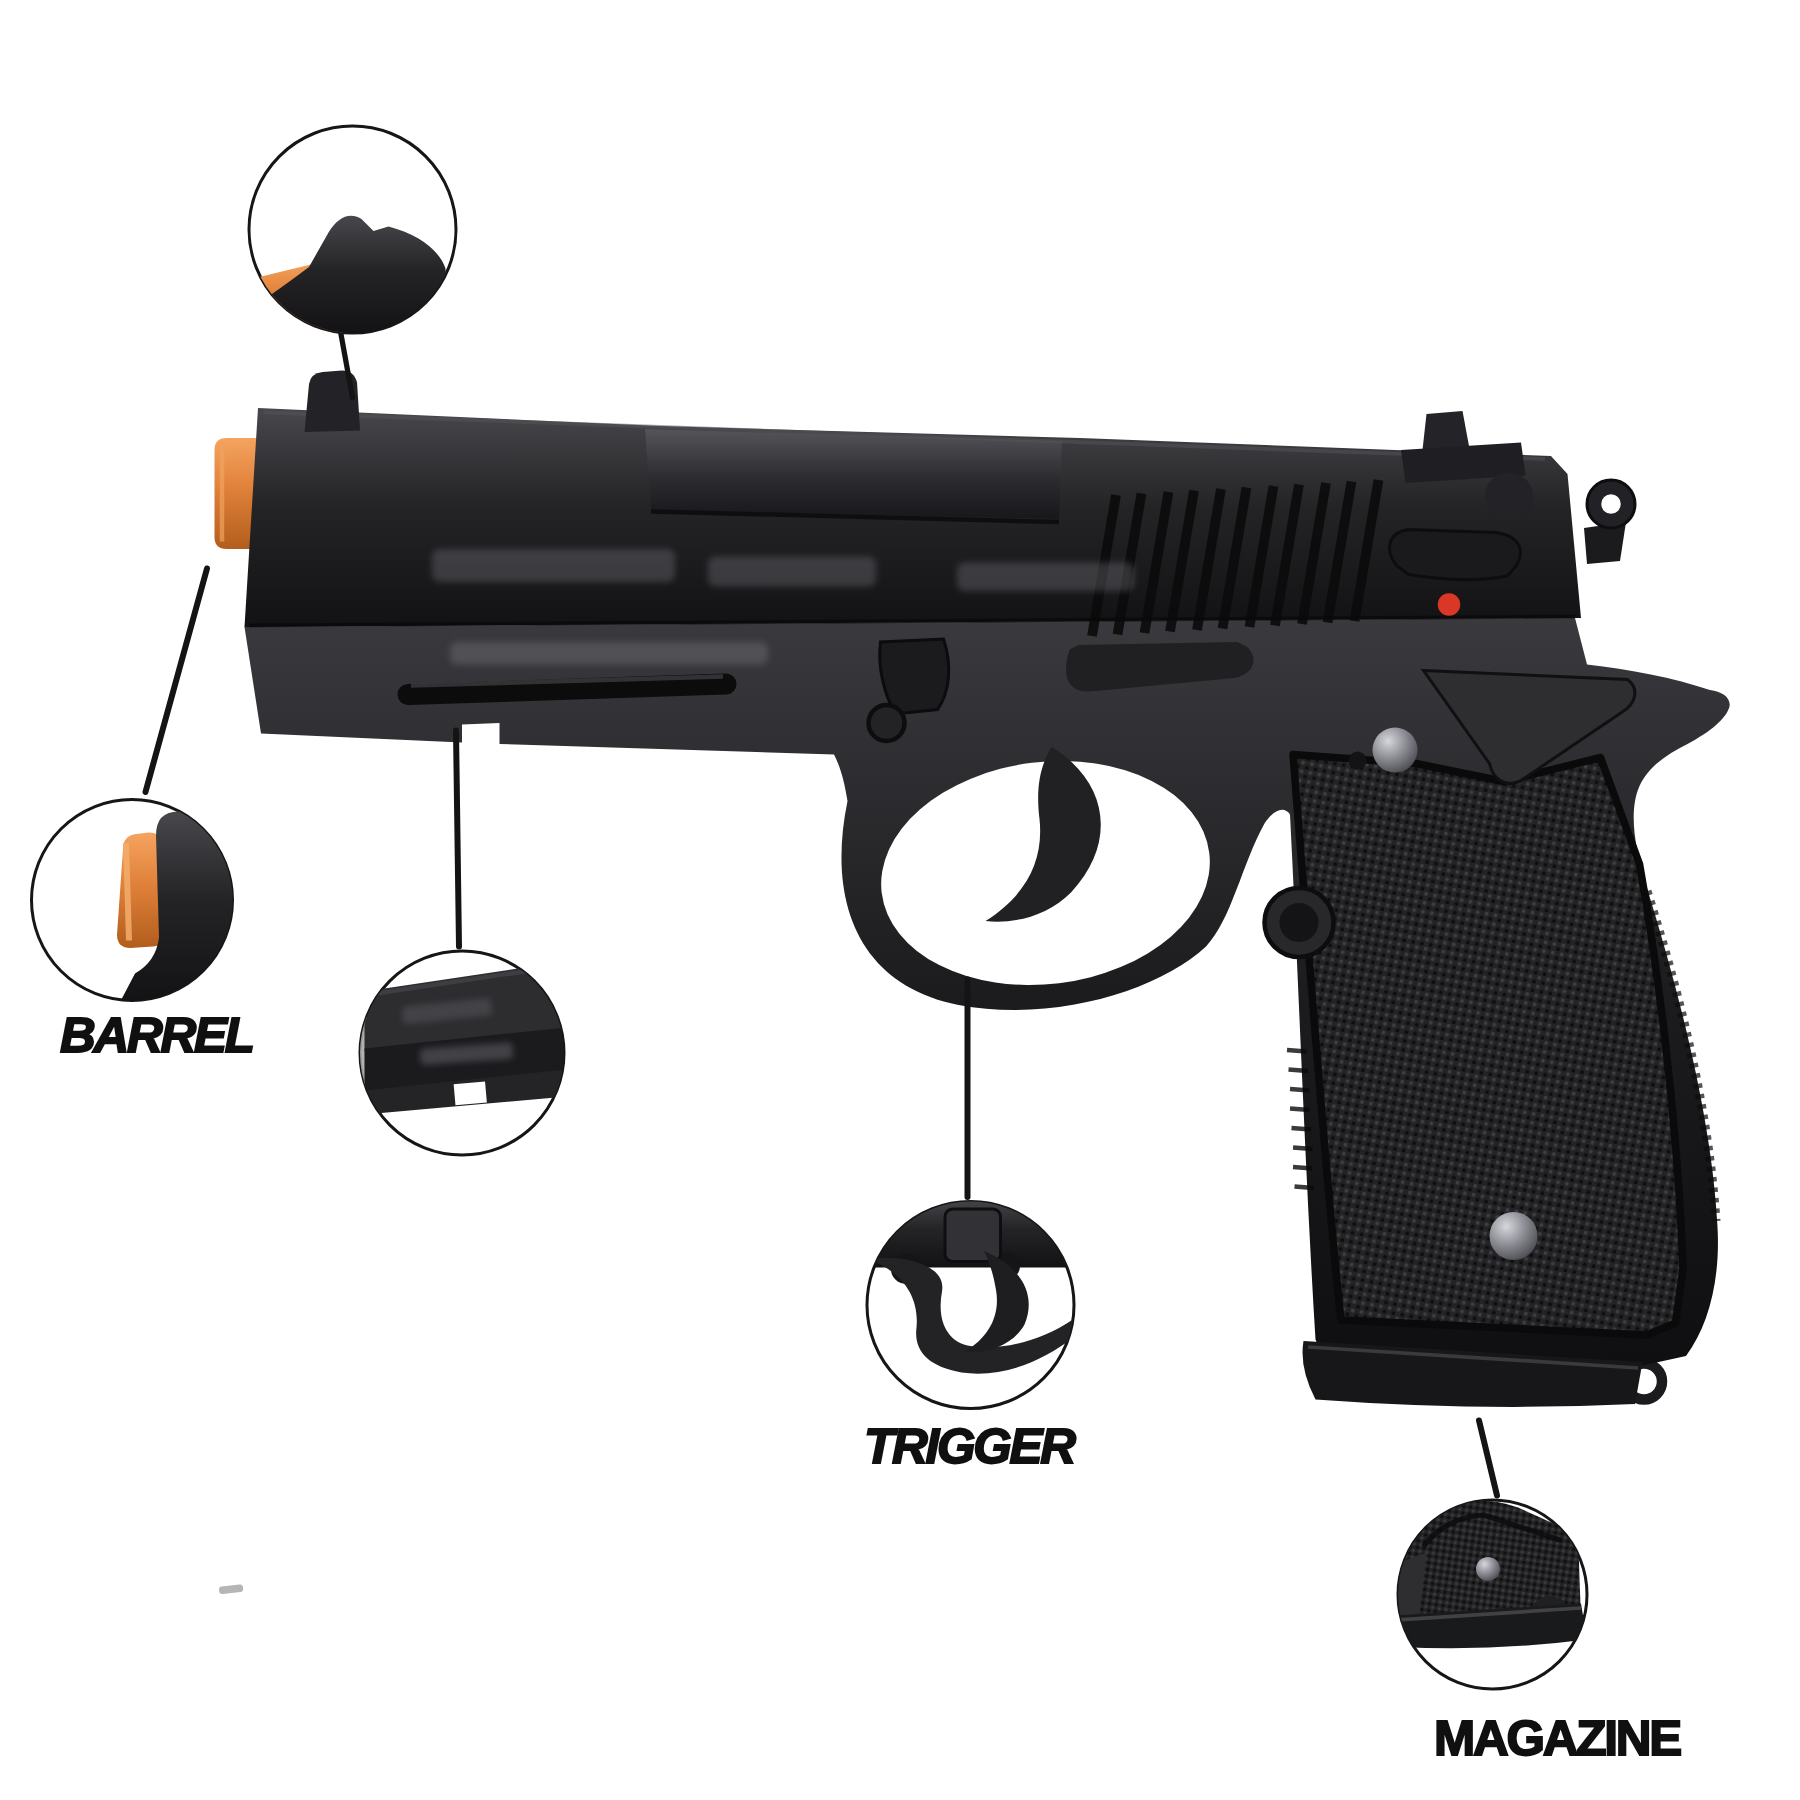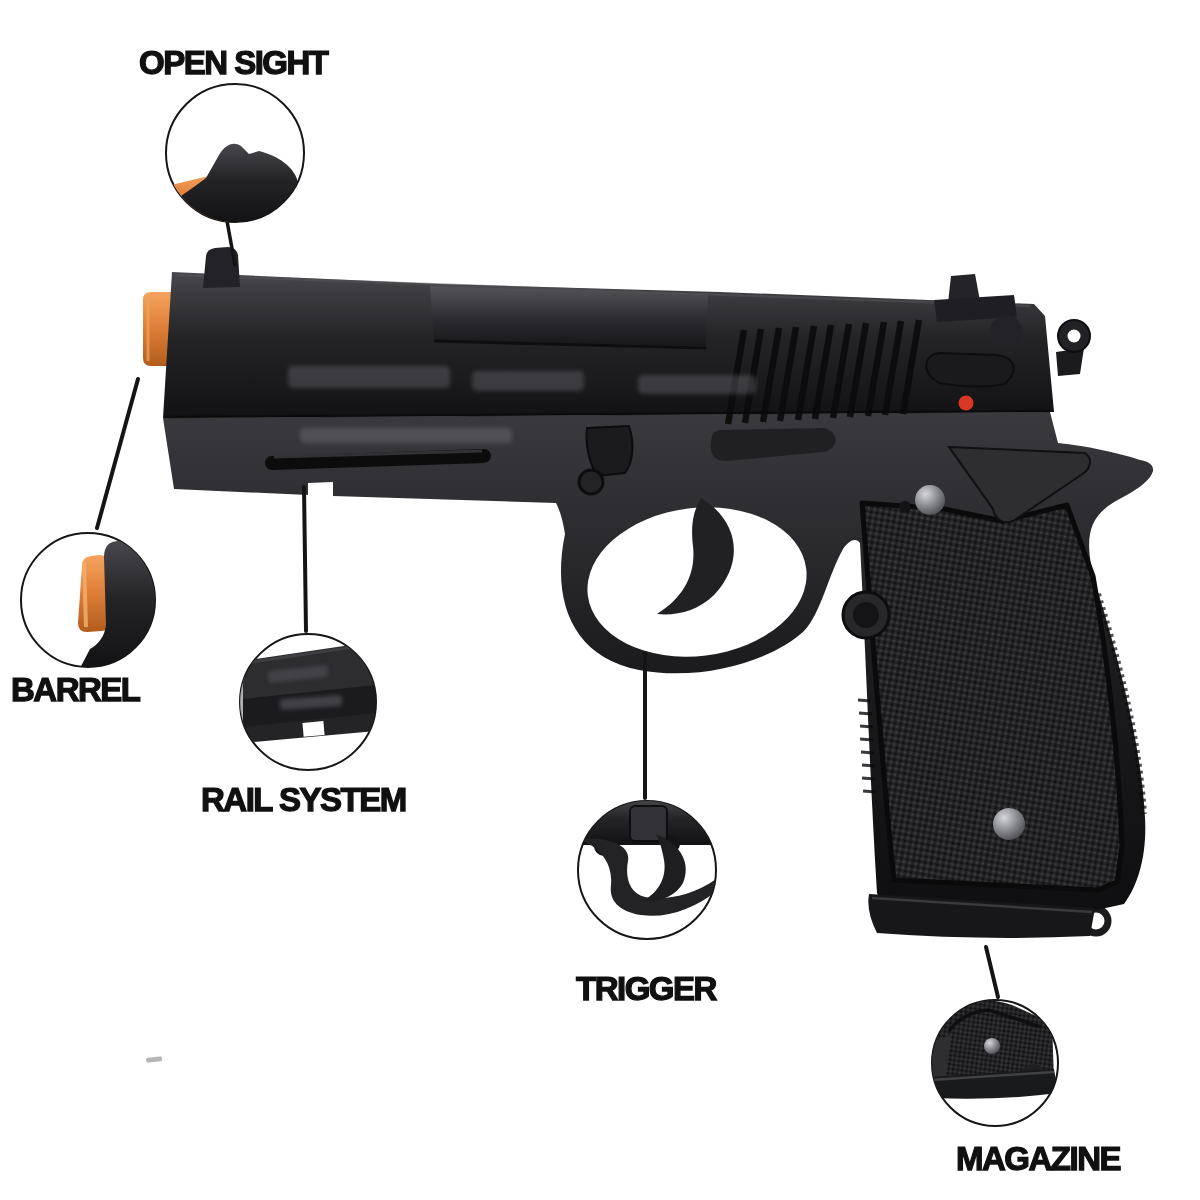--- a/index.html
+++ b/index.html
@@ -255,18 +255,16 @@
       <circle cx="992" cy="1046" r="8" fill="url(#met)"></circle>
       <circle cx="1033" cy="1077" r="10" fill="none" stroke="#202023" stroke-width="6"></circle>
       <path d="M929,1077 L1054,1069 L1058,1093 Q996,1101 933,1098 Z" fill="#191a1c"></path>
       <line x1="932" y1="1080" x2="1054" y2="1072" stroke="#45454b" stroke-width="2.5" opacity="0.9"></line>
     </g>
   </g>
 
   <rect x="146" y="1057" width="16" height="5" rx="2" fill="#9c9c9c" opacity="0.75" transform="rotate(-6 154 1059)"></rect>
 </svg>
 
-  <div class="callout-label" style="left:139px;top:46px;">OPEN SIGHT</div>
-  <div class="callout-label" style="left:11px;top:673px;">BARREL</div>
-  <div class="callout-label" style="left:201px;top:783px;">RAIL SYSTEM</div>
-  <div class="callout-label" style="left:576px;top:972px;">TRIGGER</div>
+  <div class="callout-label" style="left:40px;top:673px;font-style:italic;">BARREL</div>
+  <div class="callout-label" style="left:576px;top:947px;font-style:italic;">TRIGGER</div>
   <div class="callout-label" style="left:956px;top:1142px;">MAGAZINE</div>
 </div>
 
 </body></html>

